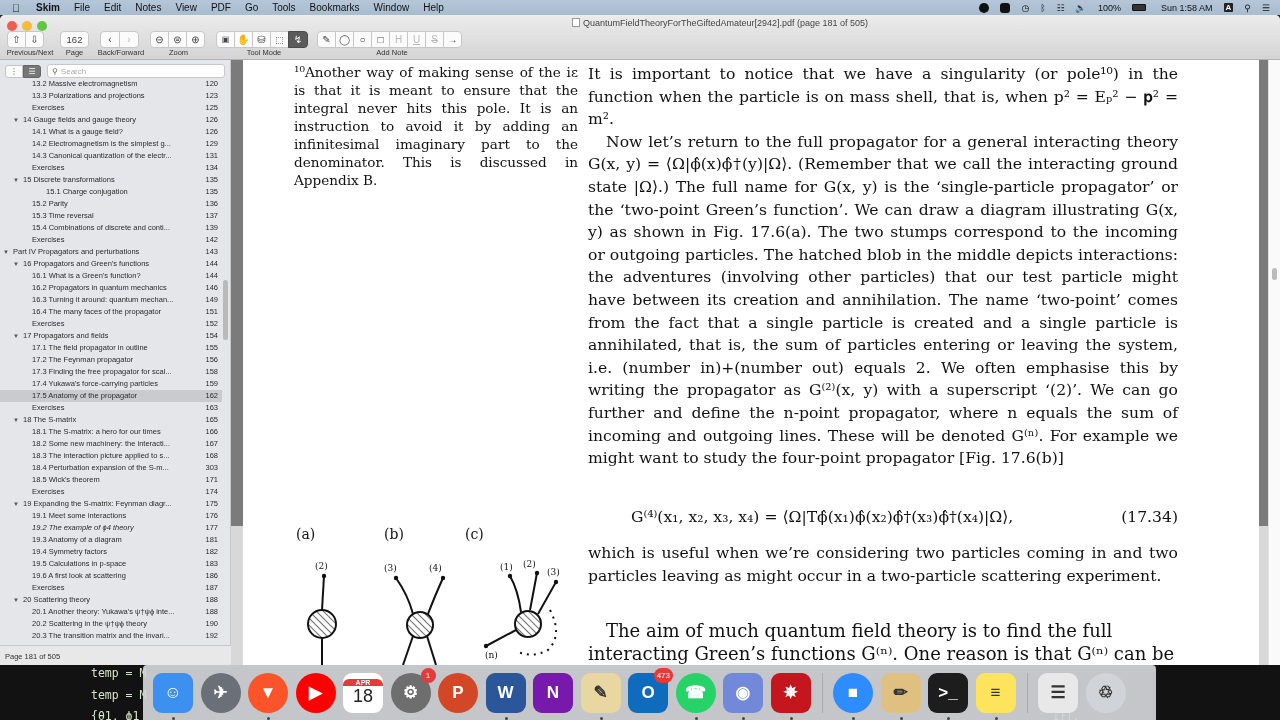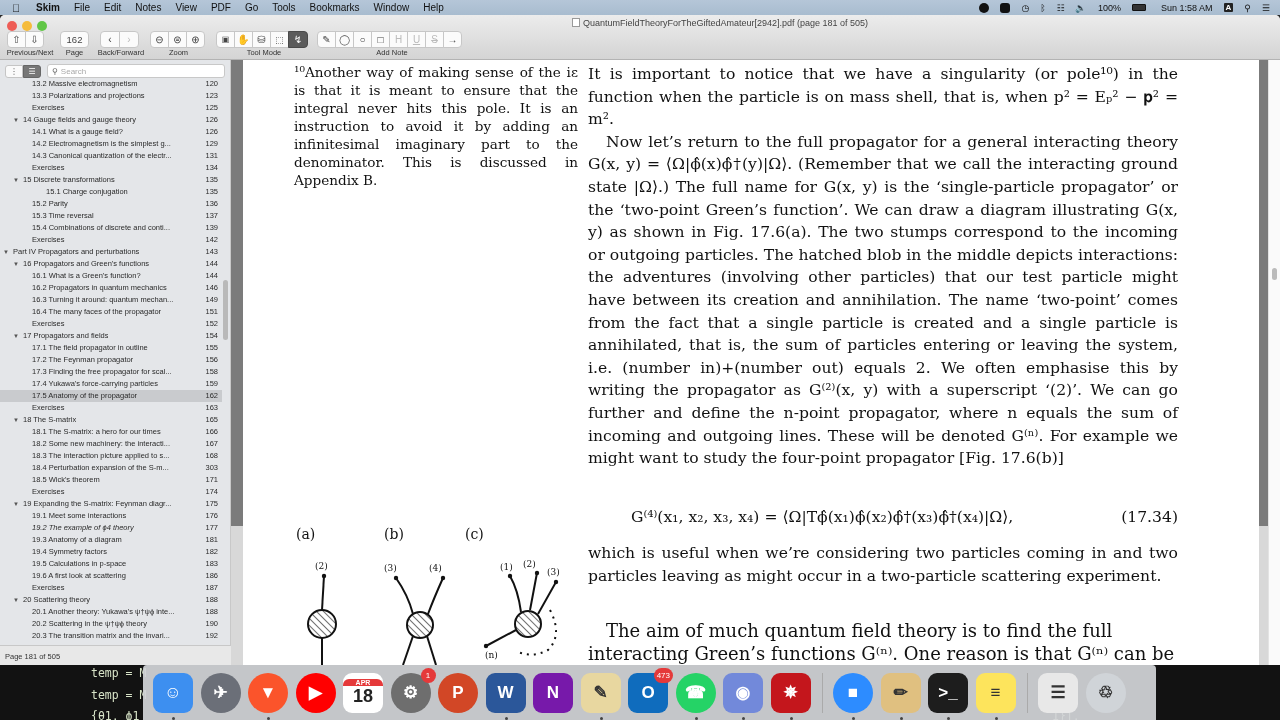--- a/index.html
+++ b/index.html
@@ -432,21 +432,21 @@
   </div>
 </div>
 
 <div class="dock" id="dock">
     <div class="dapp" style="background: rgb(61, 143, 240);">☺<span class="dot"></span></div>
     <div class="dapp" style="background: rgb(107, 111, 120); border-radius: 50%;">✈</div>
     <div class="dapp" style="background: rgb(251, 84, 43); border-radius: 50%;">▼<span class="dot"></span></div>
     <div class="dapp" style="background: rgb(255, 0, 0); border-radius: 50%;">▶</div>
     <div class="dapp" style="background: rgb(255, 255, 255); color: rgb(51, 51, 51); flex-direction: column;">
       <span style="font-size:7px;color:#fff;background:#e5393a;width:100%;text-align:center;border-radius:6px 6px 0 0">APR</span>
-      <span style="font-size:18px;color:#222;font-weight:bold">18</span>
+      <span style="font-size:18px;color:#222;font-weight:normal">18</span>
     </div>
     <div class="dapp" style="background: rgb(110, 110, 110); border-radius: 50%;">⚙<span class="badge">1</span></div>
     <div class="dapp" style="background: rgb(210, 71, 38); border-radius: 50%;">P</div>
     <div class="dapp" style="background: rgb(43, 87, 154);">W<span class="dot"></span></div>
     <div class="dapp" style="background: rgb(119, 25, 170);">N</div>
     <div class="dapp" style="background: rgb(232, 215, 160); color: rgb(51, 51, 51);">✎<span class="dot"></span></div>
     <div class="dapp" style="background: rgb(15, 108, 189);">O<span class="badge">473</span></div>
     <div class="dapp" style="background: rgb(37, 211, 102); border-radius: 50%;">☎<span class="dot"></span></div>
     <div class="dapp" style="background: rgb(114, 137, 218);">◉<span class="dot"></span></div>
     <div class="dapp" style="background: rgb(196, 22, 28);">✵<span class="dot"></span></div>

